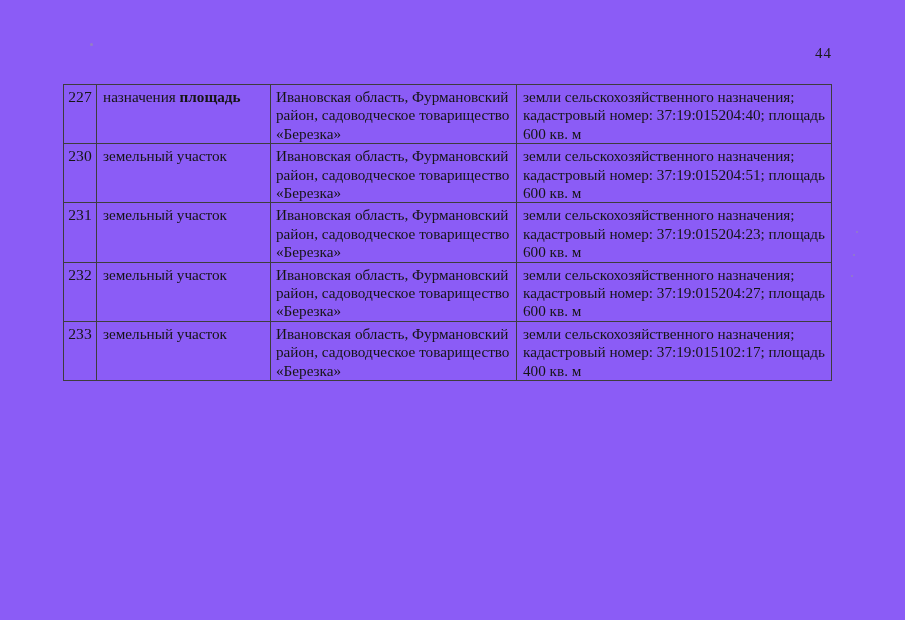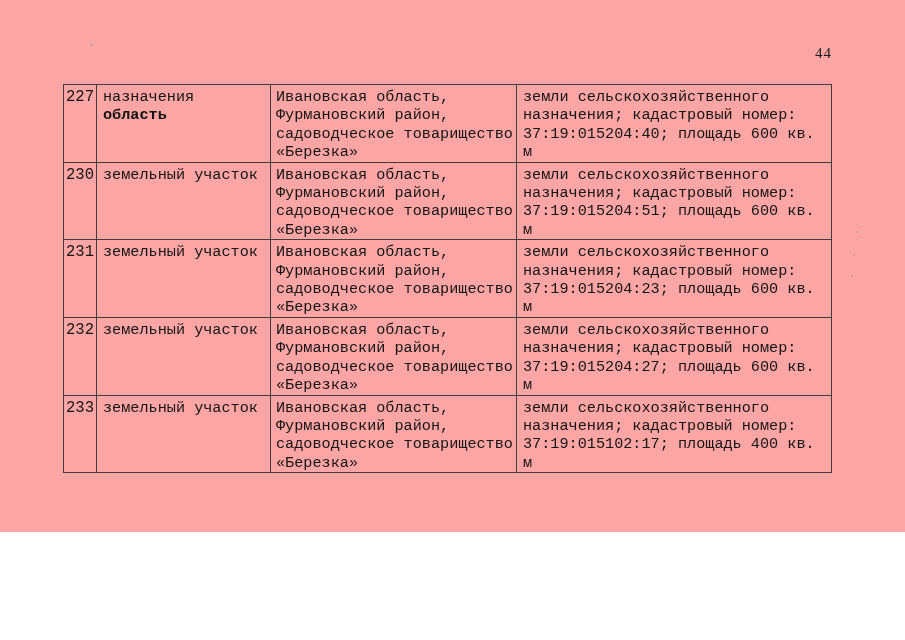--- a/index.html
+++ b/index.html
@@ -1,20 +1,20 @@
 <!DOCTYPE html>
 <html><head>
 <meta charset="utf-8">
 <style>
   * { margin:0; padding:0; box-sizing:border-box; }
   html,body { background:#ffffff; }
   .page {
     position:relative;
-    width:905px; height:532px;
-    background:#fca5a5;
+    width:905px; height:620px;
+    background:#8b5cf6;
     font-family:"Liberation Serif","DejaVu Serif",serif;
     color:#141414;
     overflow:hidden;
   }
   .pagenum {
     position:absolute;
     top:45px; left:815px;
     font-size:15px;
     letter-spacing:1px;
     color:#1a1a1a;
@@ -23,21 +23,21 @@
     position:absolute;
     left:63px; top:84px;
     width:768px;
     border-collapse:collapse;
     table-layout:fixed;
   }
   col.c1 { width:33px; }
   col.c2 { width:174px; }
   col.c3 { width:246px; }
   col.c4 { width:315px; }
-  tr.row { height:56px;font-family:Liberation Mono, monospace; }
+  tr.row { height:56px; }
   td {
     border:1px solid #3d3d3d;
     vertical-align:top;
     font-size:15.2px;
     line-height:18.4px;
     padding:3px 4px 0 6px;
     color:#151515;
   }
   td.num {
     text-align:center;
@@ -71,21 +71,21 @@
         <col class="c1">
         <col class="c2">
         <col class="c3">
         <col class="c4">
       </colgroup>
     <tbody>
 
       <tr class="row">
         <td class="num">227</td>
         <td class="obj"><span>назначения</span>
-          <span class="b">область</span></td>
+          <span class="b">площадь</span></td>
         <td class="loc">Ивановская область, Фурмановский район, садоводческое товарищество «Березка»</td>
         <td class="det">земли сельскохозяйственного назначения; кадастровый номер: 37:19:015204:40; площадь 600 кв. м</td>
       </tr>
 
 
 
       <tr class="row">
         <td class="num">230</td>
         <td class="obj">земельный участок</td>
         <td class="loc">Ивановская область, Фурмановский район, садоводческое товарищество «Березка»</td>

